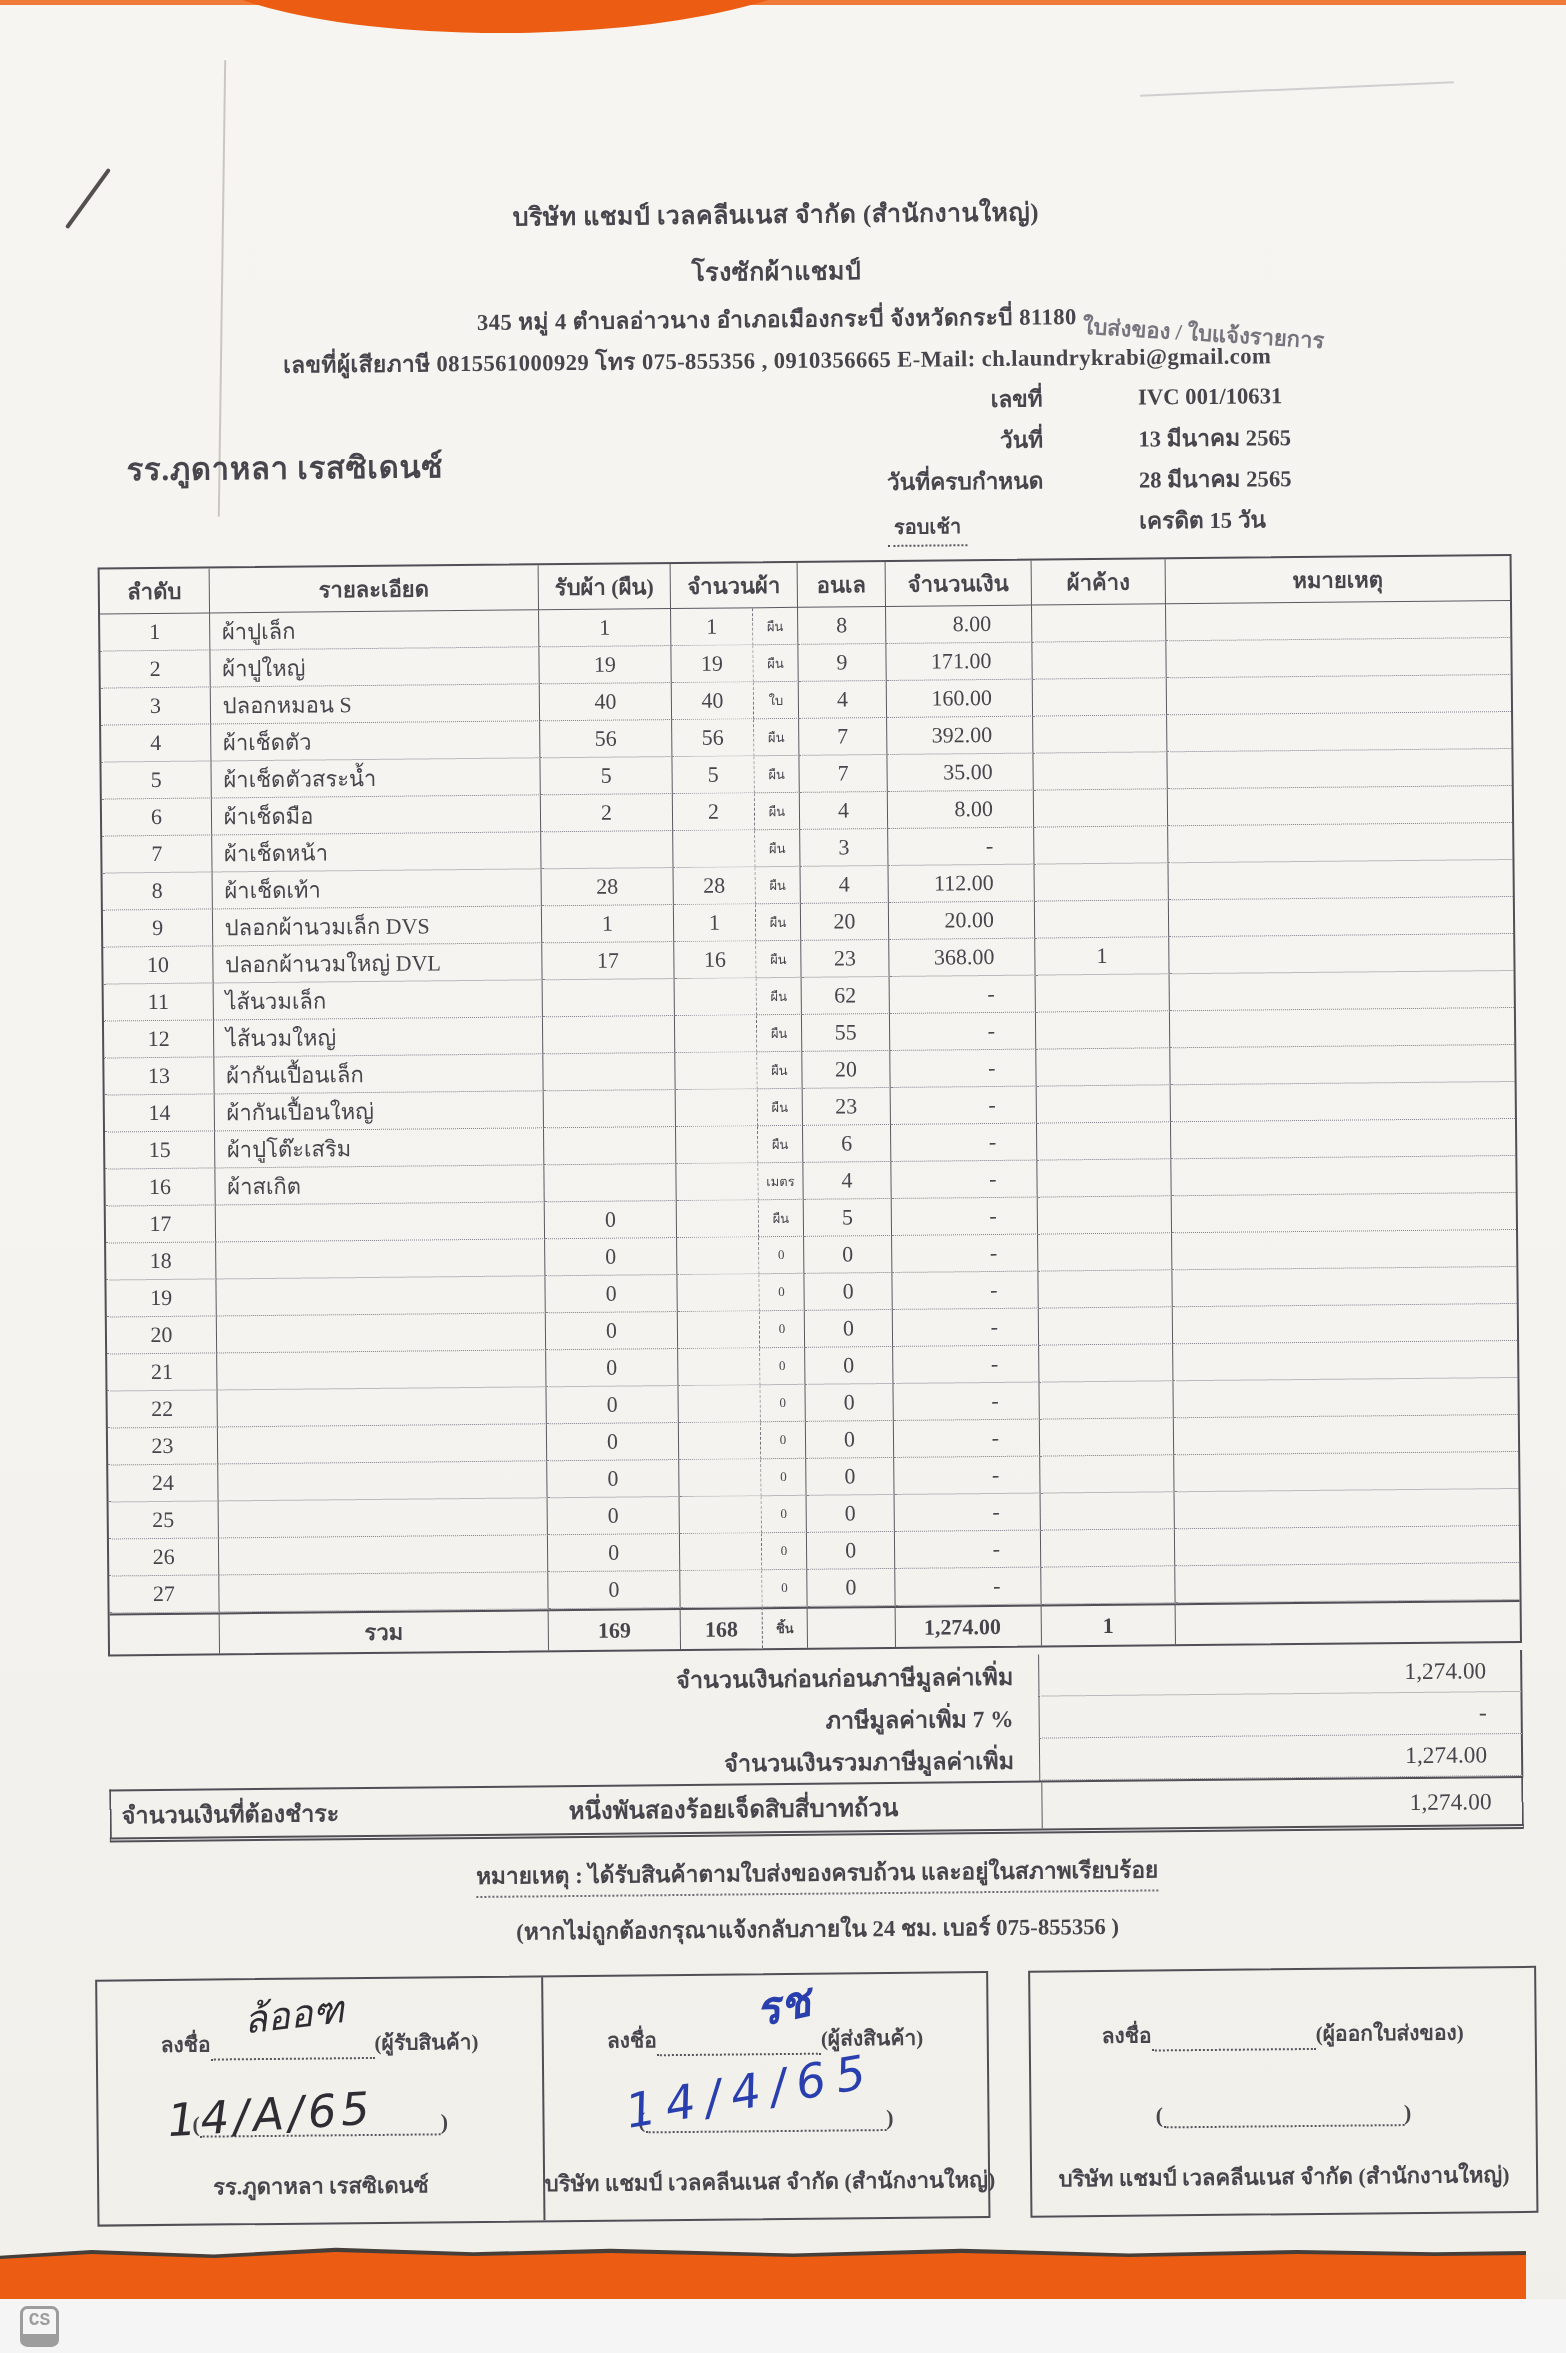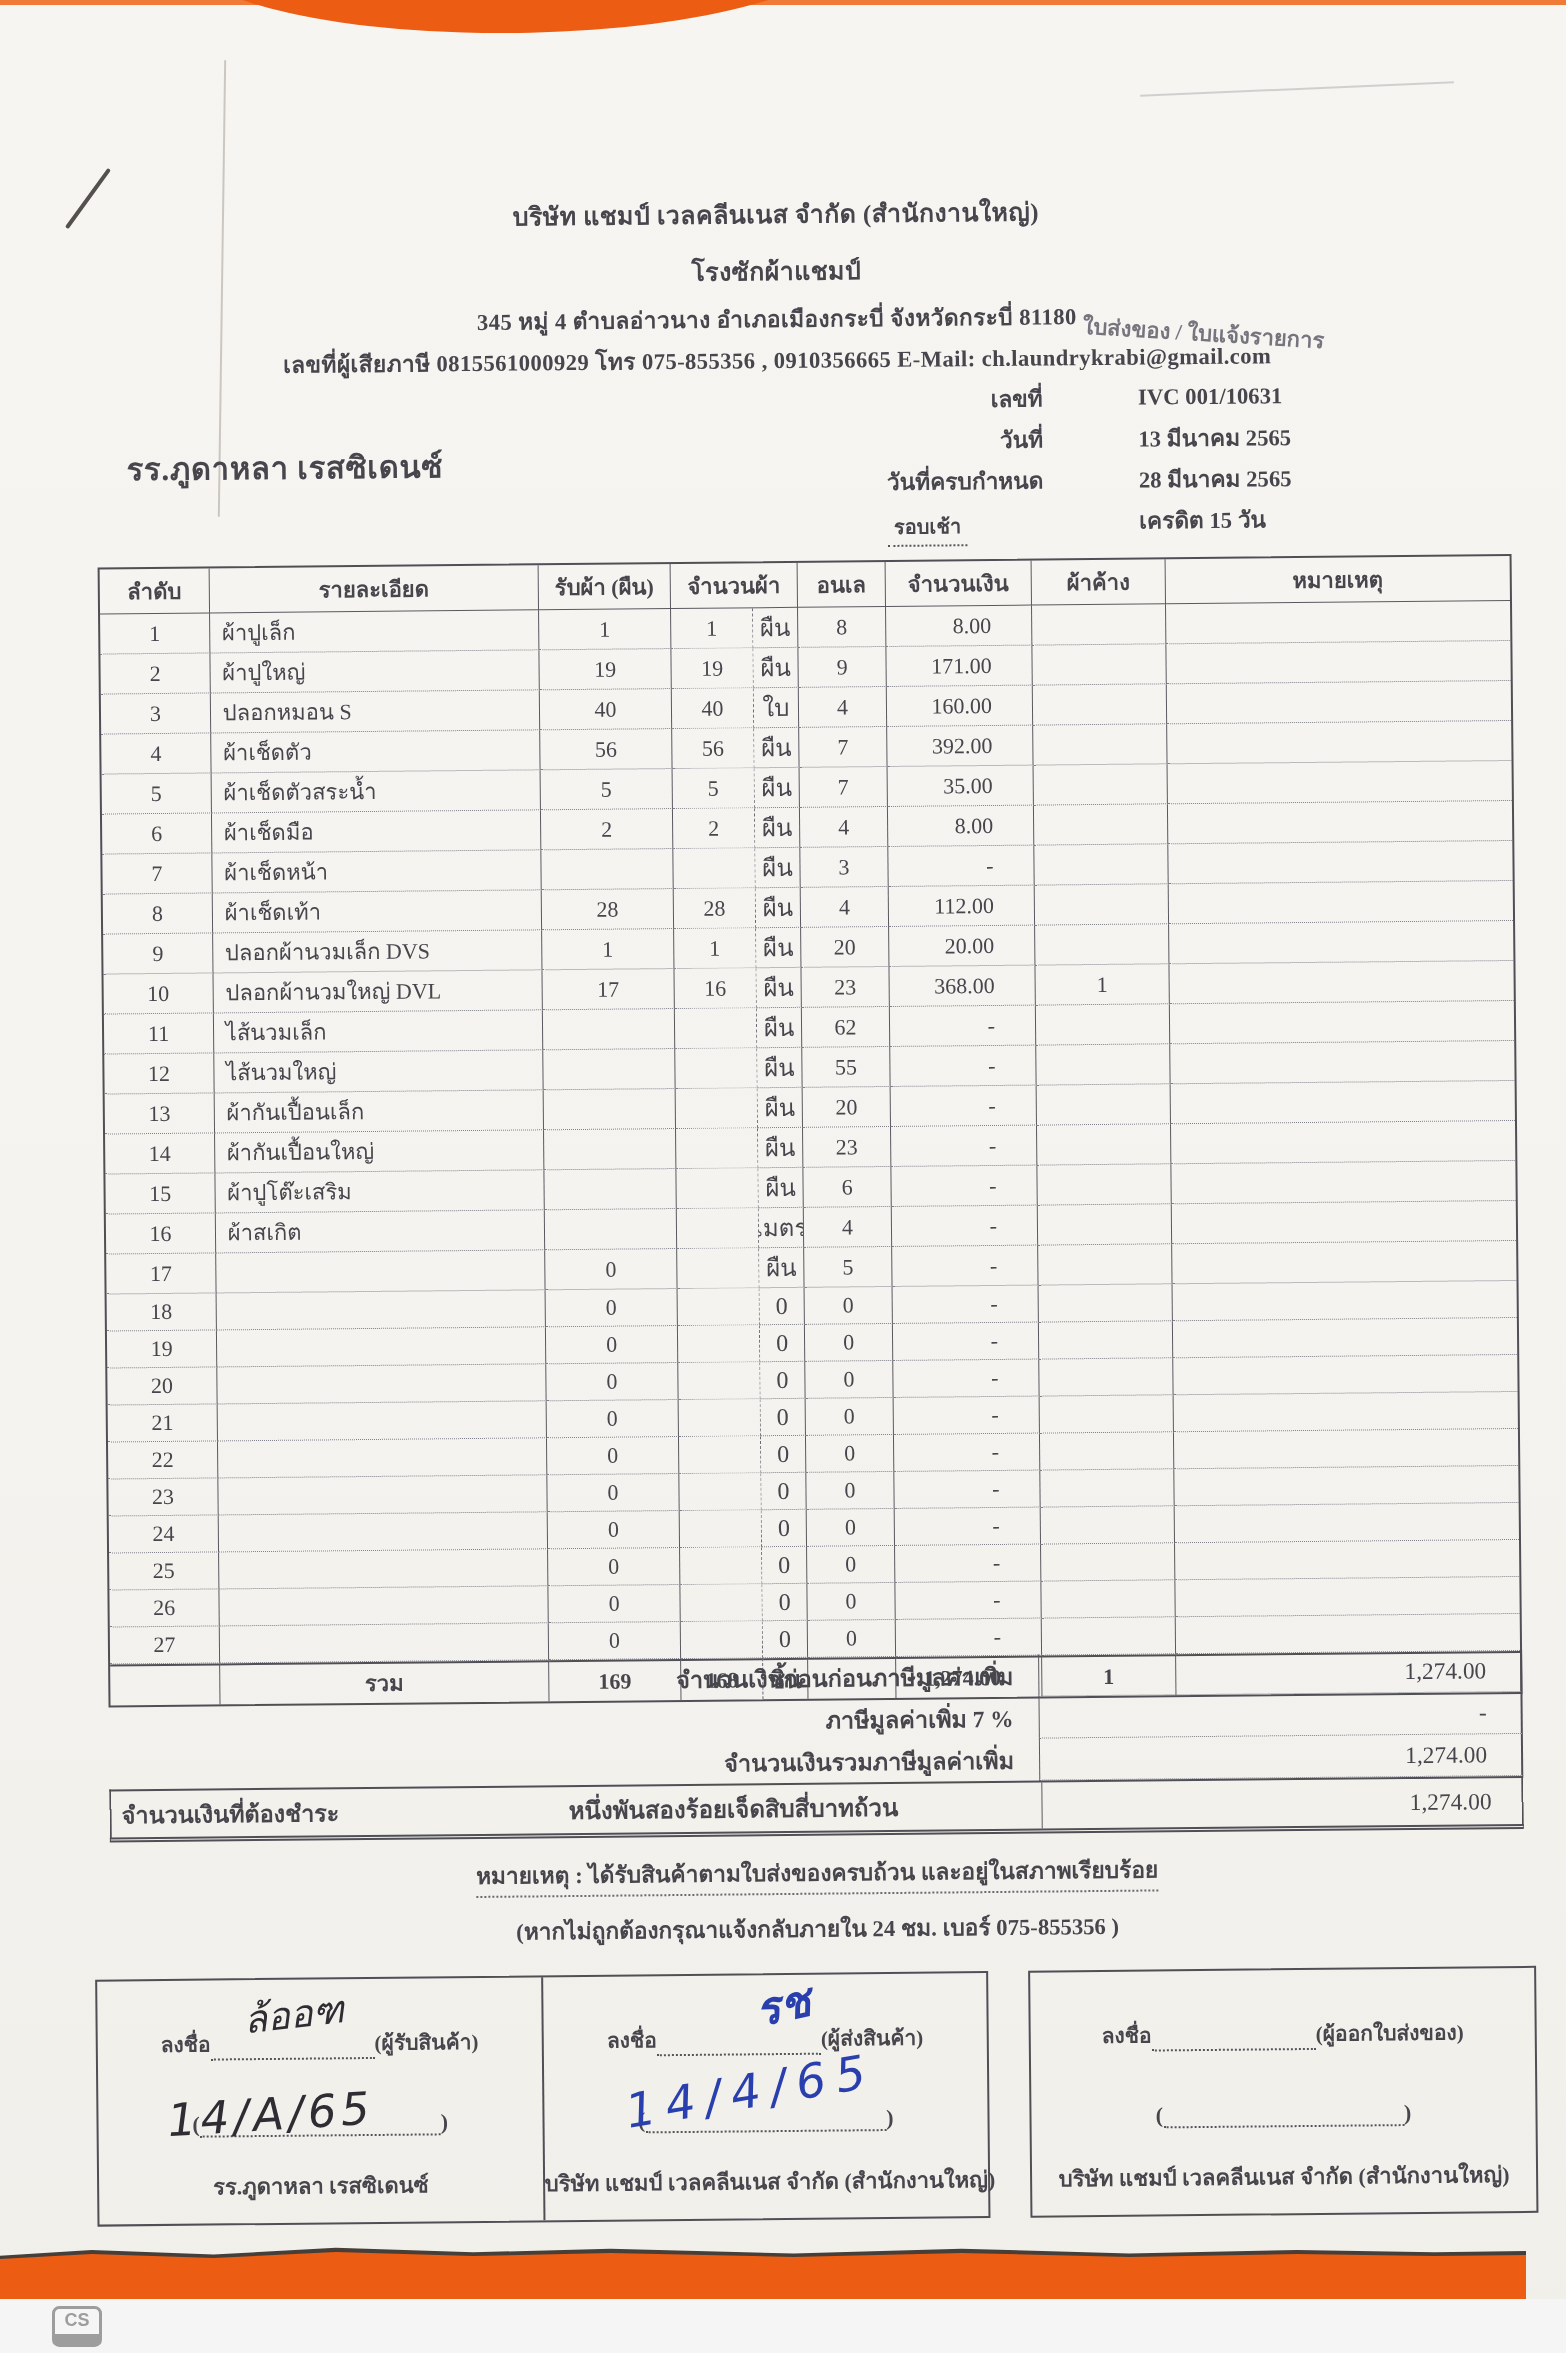--- a/index.html
+++ b/index.html
@@ -32,21 +32,21 @@
   
   .itable{position:absolute;left:102px;top:561px;width:1414px;border:2.2px solid #504f56;box-sizing:border-box;background:transparent;}
   .trow,.thead,.ttotal{display:grid;grid-template-columns:110px 329px 132px 82px 45px 88px 146px 134px 1fr;}
   .c{box-sizing:border-box;border-right:1.5px solid #5a5960;border-bottom:1.5px dotted #80808a;
      font-size:22px;display:flex;align-items:center;justify-content:center;min-height:37px;padding:0 4.4px;overflow:hidden;white-space:nowrap;}
   .c:last-child{border-right:none;}
   .thead .c{border-bottom:1.5px solid #5a5960;font-weight:700;min-height:45px;font-size:22px;}
   .thead .hq{grid-column:span 2;}
   .c.desc{justify-content:flex-start;padding-left:11.7px;}
   .c.qty{border-right:1.5px dashed #6a6972;}
-  .c.unit{font-size:24px;}
+  .c.unit{font-size:13px;}
   .c.amount{justify-content:flex-end;padding-right:40px;}
   .c.note{justify-content:flex-start;}
   .ttotal .c{border-top:2.2px solid #504f56;border-bottom:none;font-weight:700;min-height:41px;}
 
   
   .summary{position:absolute;left:102px;top:1657px;width:1414px;}
   .srow{display:grid;grid-template-columns:930px 484px;height:42px;}
   .srow .sl{font-size:23.4px;font-weight:700;text-align:right;align-self:center;padding-right:25px;}
   .srow .sv{box-sizing:border-box;border-left:1.5px solid #5a5960;border-right:2.2px solid #504f56;
             border-bottom:1.5px dotted #80808a;font-size:23.4px;text-align:right;padding:7.3px 34px 0 0;}
@@ -81,22 +81,22 @@
   .hd1{left:69px;top:108px;font-size:45px;transform:rotate(-3deg);letter-spacing:4.4px;}
   .hn2{left:212px;top:-5.8px;font-size:45px;transform:rotate(-12deg);font-weight:700;}
   .hd2{left:80px;top:88px;font-size:47px;transform:rotate(-9deg);letter-spacing:10.2px;}
 
   
   .band-shadow{position:absolute;left:0;top:2243px;width:1526px;height:58px;background:#463f39;
      clip-path:polygon(0 22%,6% 12%,14% 20%,22% 8%,31% 16%,40% 10%,52% 18%,63% 10%,74% 18%,85% 12%,94% 16%,100% 14%,100% 100%,0 100%);}
   .band{position:absolute;left:0;top:2249px;width:1526px;height:50px;background:#ec5c12;
      clip-path:polygon(0 20%,6% 10%,14% 18%,22% 6%,31% 14%,40% 8%,52% 16%,63% 8%,74% 16%,85% 10%,94% 14%,100% 12%,100% 100%,0 100%);}
   .csbar{position:absolute;left:0;top:2299px;width:1567px;height:55px;background:#f5f5f5;display:flex;align-items:center;}
-  .cslogo{position:relative;width:50px;height:41px;border:3.7px solid #9d9d9d;border-radius:7.3px;margin-left:52px;box-sizing:border-box;
-          font-family:Liberation Sans, sans-serif;}
+  .cslogo{position:relative;width:39px;height:41px;border:3.7px solid #9d9d9d;border-radius:7.3px;margin-left:20px;box-sizing:border-box;
+          font-family:Liberation Mono, monospace;}
   .cslogo .cstxt{position:absolute;top:0.7px;left:0;right:0;text-align:center;font-size:18px;font-weight:700;color:#9d9d9d;}
   .cslogo .csbase{position:absolute;bottom:0;left:0;right:0;height:10.2px;background:#9d9d9d;border-radius:0 0 2.9px 2.9px;}
   .cstext{margin-left:19px;font-size:32px;color:#a9a9a9;font-family:"Liberation Sans","DejaVu Sans",sans-serif;}
 </style>
 </head>
 <body>
 
 <div class="page">
   <div class="blob-top-sliver"></div>
   <div class="blob-top"></div>

